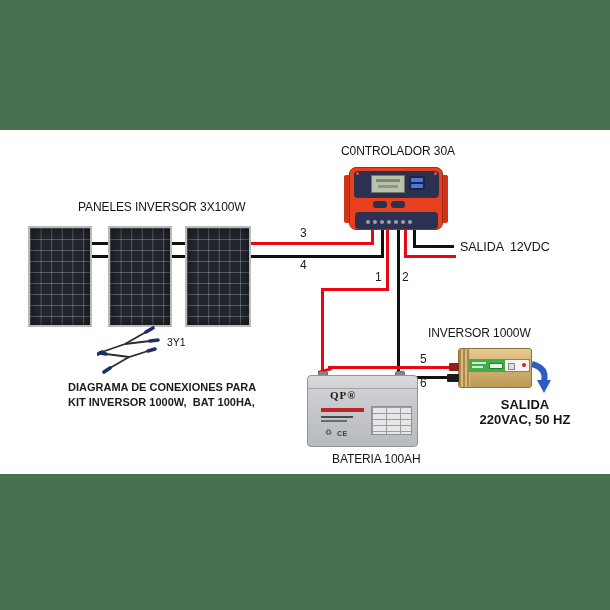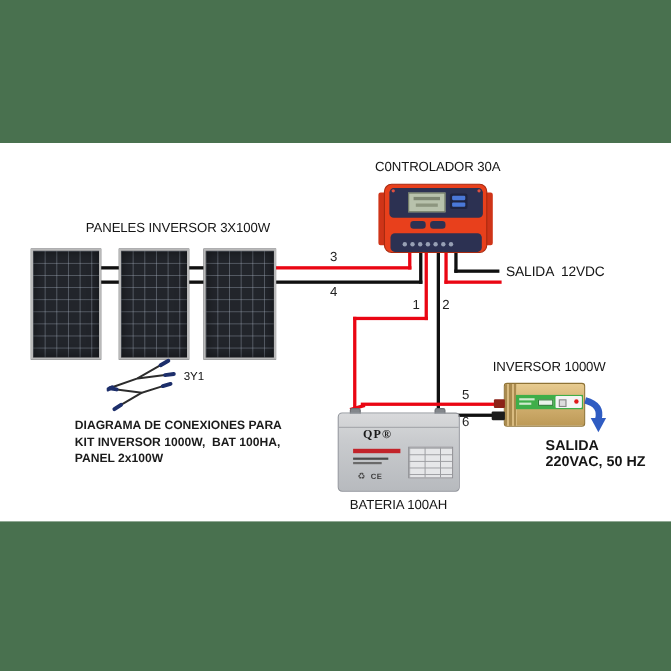--- a/index.html
+++ b/index.html
@@ -132,46 +132,45 @@
   <div class="abs bat-term" style="left:395px;top:371px"></div>
   <div class="abs" id="battery-body"></div>
   <div class="abs" id="battery-lid-line"></div>
   <div class="abs" style="left:330px;top:389px;font-family:'Liberation Serif',serif;font-weight:bold;font-size:11px;letter-spacing:1px;color:#1a1a1a">QP®</div>
   <div class="abs" style="left:321px;top:408px;width:43px;height:4px;background:#C2232A"></div>
   <div class="abs" style="left:321px;top:416px;width:32px;height:2px;background:#4a4a4a"></div>
   <div class="abs" style="left:321px;top:420px;width:26px;height:2px;background:#6a6a6a"></div>
   <div class="abs" style="left:325px;top:428px;font-size:8px;color:#4a4a4a">♻</div>
   <div class="abs" style="left:337px;top:430px;font-size:7px;font-weight:bold;color:#3d3d3d;letter-spacing:.5px">CE</div>
   <div class="abs" id="spec-table"></div>
-  <div class="abs title" style="left:318px;top:452px">BATERIA 100AH</div>
+  <div class="abs title" style="left:332px;top:452px">BATERIA 100AH</div>
 
-  <div class="abs title" style="left:448px;top:326px">INVERSOR 1000W</div>
+  <div class="abs title" style="left:428px;top:326px">INVERSOR 1000W</div>
   <div class="abs" id="inverter-body"></div>
   <div class="abs" id="inverter-ribs"></div>
   <div class="abs" style="left:469px;top:359px;width:61px;height:13px;background:#3FAE49">
     <div style="position:absolute;left:3px;top:3px;width:14px;height:2px;background:#cfeacd"></div>
     <div style="position:absolute;left:3px;top:7px;width:11px;height:2px;background:#cfeacd"></div>
     <div style="position:absolute;left:20px;top:4px;width:12px;height:4px;background:#e9f3e9;border:1px solid #2c7a33"></div>
     <div style="position:absolute;left:36px;top:1px;width:24px;height:11px;background:#f4f4f4;border-radius:1px">
       <div style="position:absolute;left:3px;top:3px;width:5px;height:5px;background:#ddd;border:1px solid #888"></div>
       <div style="position:absolute;right:3px;top:3px;width:4px;height:4px;border-radius:50%;background:#E01818"></div>
     </div>
   </div>
   <div class="abs" style="left:449px;top:363px;width:10px;height:8px;background:#8C2318;border-radius:1px"></div>
   <div class="abs" style="left:447px;top:374px;width:12px;height:8px;background:#1C1C1C;border-radius:1px"></div>
 
   <svg class="abs" style="left:528px;top:361px" width="26" height="34" viewBox="0 0 26 34">
     <path d="M4,3 C15,6 18,12 16,20" stroke="#2F5CC2" stroke-width="6" fill="none"></path>
     <polygon points="9,19 23,19 16,32" fill="#2F5CC2"></polygon>
   </svg>
 
-  <div class="abs" style="left:496px;top:397px;width:100px;">
+  <div class="abs" style="left:475px;top:397px;width:100px;text-align:center">
     <div class="out-label">SALIDA</div>
     <div class="out-label">220VAC, 50 HZ</div>
   </div>
 
   <div class="abs" style="left:68px;top:380px;font-size:11px;font-weight:bold;line-height:15px;color:#1b1b1b">
     <div style="white-space:pre">DIAGRAMA DE CONEXIONES PARA</div>
     <div style="white-space:pre">KIT INVERSOR 1000W,  BAT 100HA,</div>
-    <div style="white-space:pre">PANEL 2x100W</div>
   </div>
 
 </div>
 
 </body></html>

